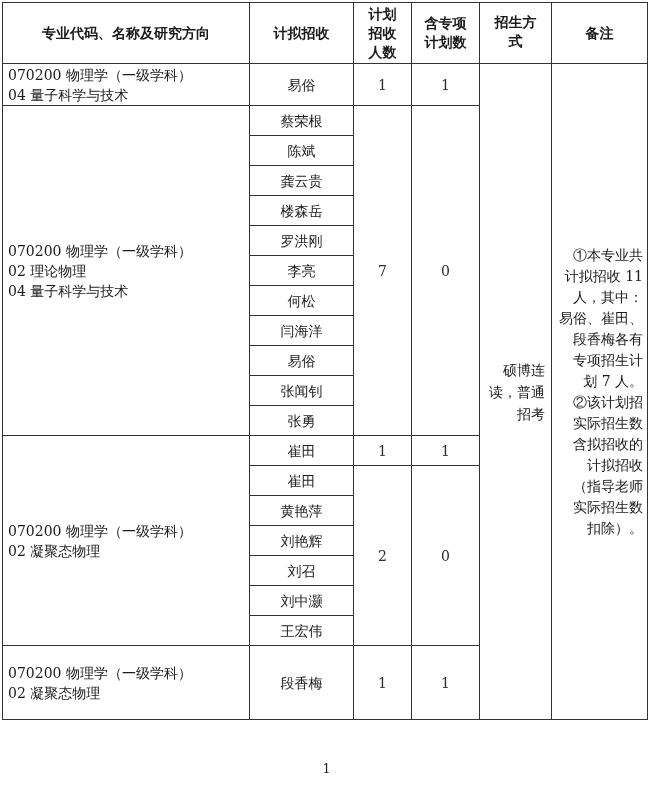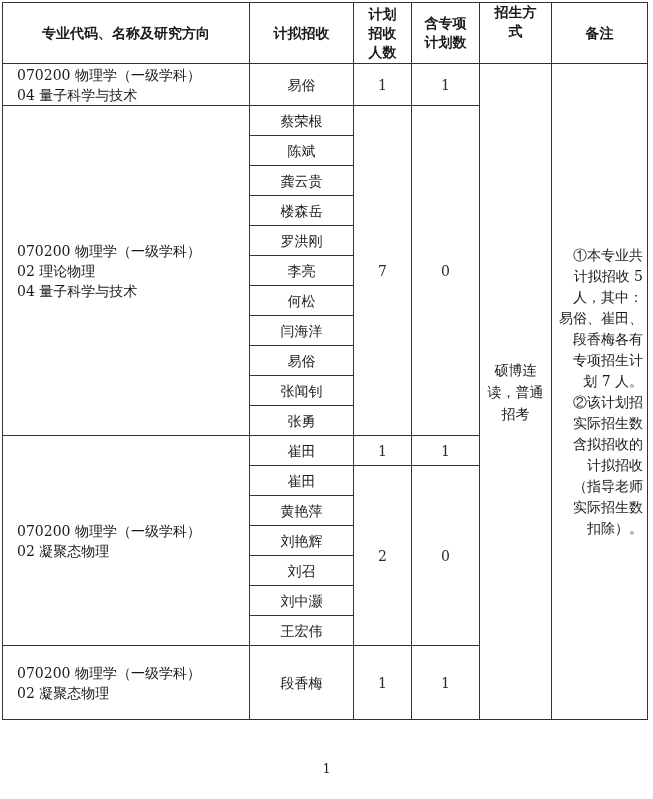--- a/index.html
+++ b/index.html
@@ -2,24 +2,24 @@
 <html><head>
 <meta charset="utf-8">
 <style>
   html, body { margin:0; padding:0; background:#ffffff; }
   body { width:653px; height:799px; position:relative; overflow:hidden;
          font-family:"DejaVu Serif","Liberation Serif",serif; color:#1a1a1a; }
   table { position:absolute; left:2px; top:2px; border-collapse:collapse; table-layout:fixed; }
   td, th { border:1.3px solid #333; padding:0; font-size:14px; line-height:20px; }
   th { font-family:"DejaVu Sans","Liberation Sans",sans-serif; font-weight:bold; font-size:14px; text-align:center; vertical-align:middle; line-height:19px; }
   .c1 { width:247px; } .c2 { width:104px; } .c3 { width:58px; } .c4 { width:68px; } .c5 { width:72px; } .c6 { width:96px; }
-  .major { text-align:left; vertical-align:middle; padding-left:14px; font-size:14px; }
+  .major { text-align:left; vertical-align:middle; padding-left:5px; font-size:14px; }
   .teacher { text-align:center; vertical-align:middle; height:29px; }
   .num { text-align:center; vertical-align:middle; color:#2b2b2b; }
-  .method { text-align:center; vertical-align:middle; padding:0 6px; line-height:22px; }
+  .method { text-align:right; vertical-align:middle; padding:0 6px; line-height:22px; }
   .remark { text-align:right; vertical-align:middle; padding:0 4px 0 6px; line-height:21px; }
   .page-num { position:absolute; top:762px; left:0; width:653px; text-align:center; font-size:12px; }
   .line { display:block; white-space:nowrap; }
 </style>
 </head>
 <body>
 
 <table>
   <colgroup>
     <col class="c1">
@@ -35,21 +35,21 @@
     <th>计拟招收</th>
     <th>
       <span class="line">计划</span>
       <span class="line">招收</span>
       <span class="line">人数</span>
     </th>
     <th>
       <span class="line">含专项</span>
       <span class="line">计划数</span>
     </th>
-    <th style="vertical-align:top;">
+    <th style="vertical-align:top;padding-top:10px;">
       <span class="line">招生方</span>
       <span class="line">式</span>
     </th>
     <th>备注</th>
   </tr>
 
   <tr style="height:42px">
     <td class="major">
       <span class="line">070200 物理学（一级学科）</span>
       <span class="line">04 量子科学与技术</span>
@@ -57,21 +57,21 @@
     <td class="teacher">易俗</td>
     <td class="num">1</td>
     <td class="num">1</td>
     <td class="method" rowspan="21">
       <span class="line">硕博连</span>
       <span class="line">读，普通</span>
       <span class="line">招考</span>
     </td>
     <td class="remark" rowspan="21">
       <span class="line">①本专业共</span>
-      <span class="line">计拟招收 5</span>
+      <span class="line">计拟招收 11</span>
       <span class="line">人，其中：</span>
       <span class="line">易俗、崔田、</span>
       <span class="line">段香梅各有</span>
       <span class="line">专项招生计</span>
       <span class="line">划 7 人。</span>
       <span class="line">②该计划招</span>
       <span class="line">实际招生数</span>
       <span class="line">含拟招收的</span>
       <span class="line">计拟招收</span>
       <span class="line">（指导老师</span>

